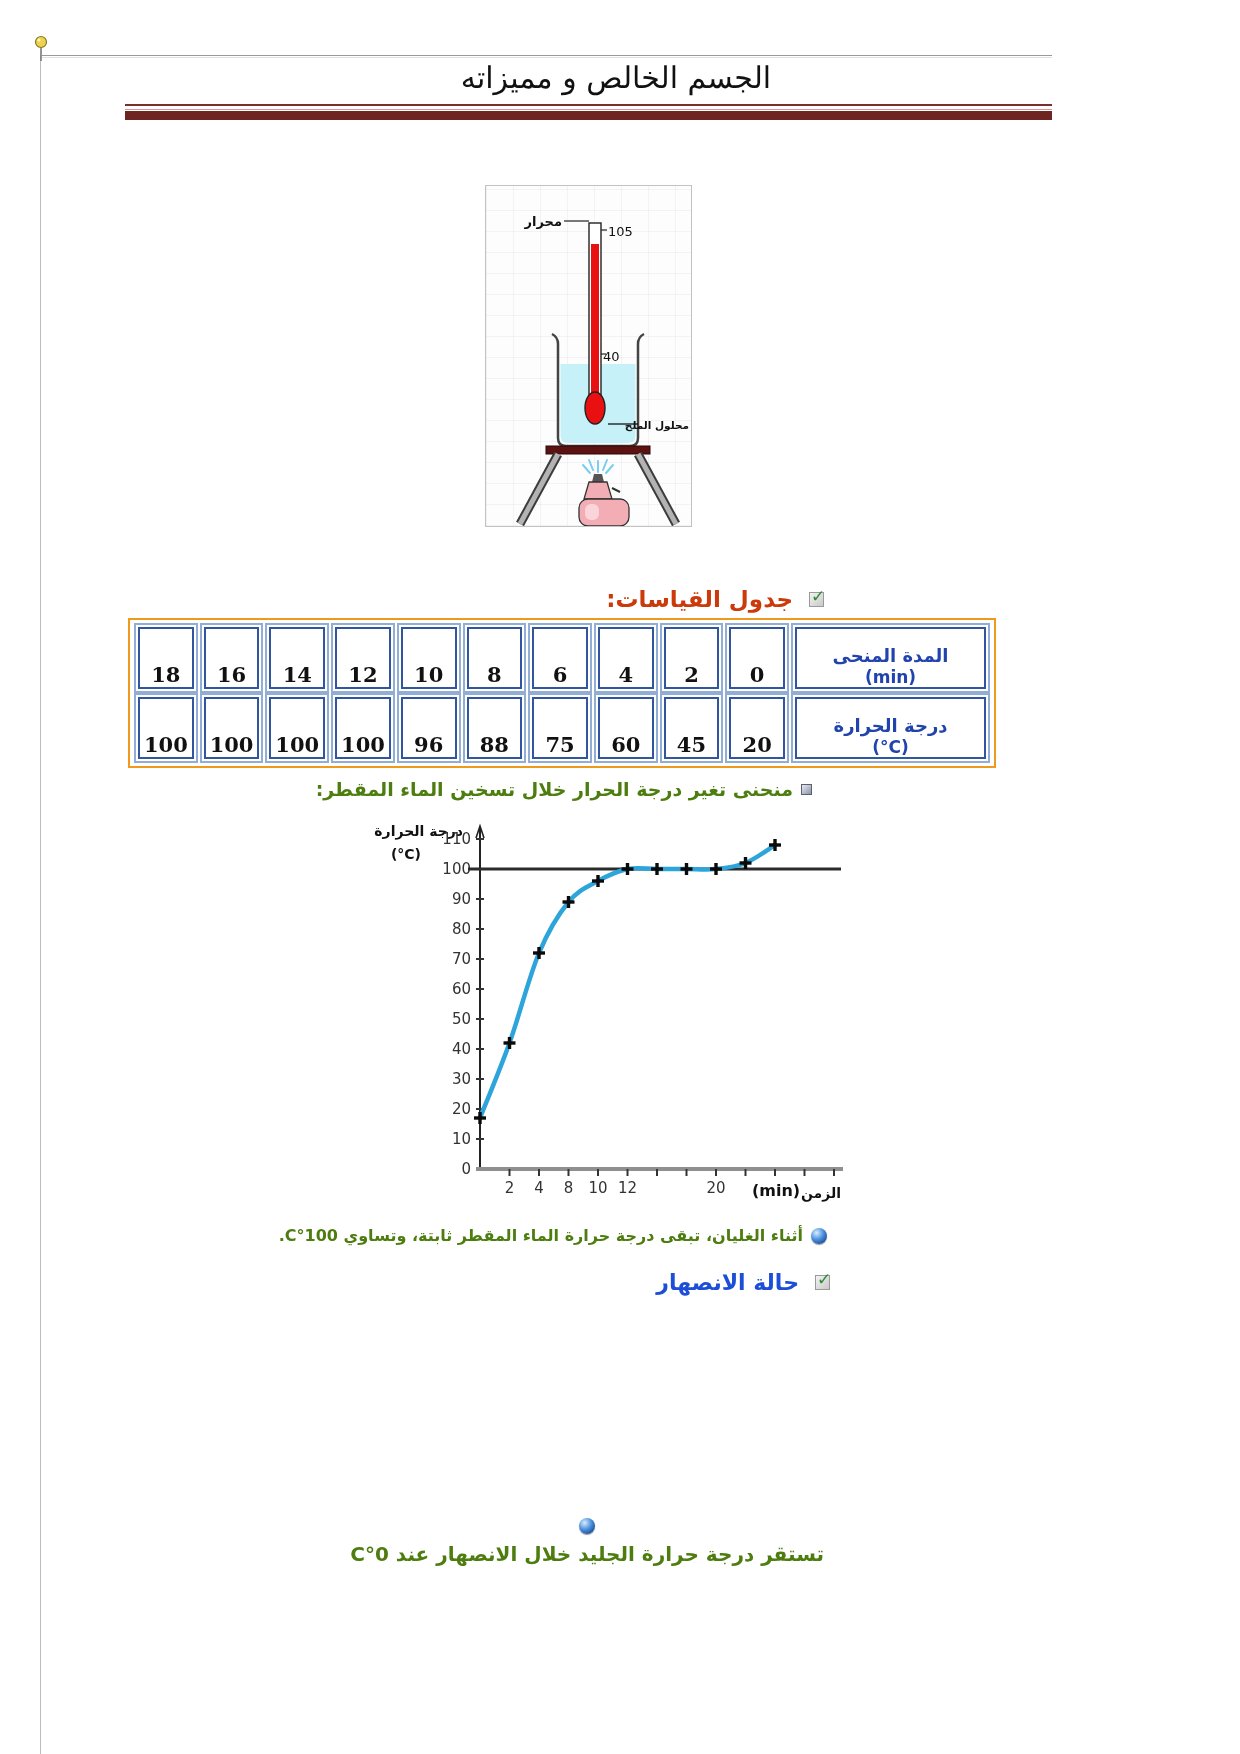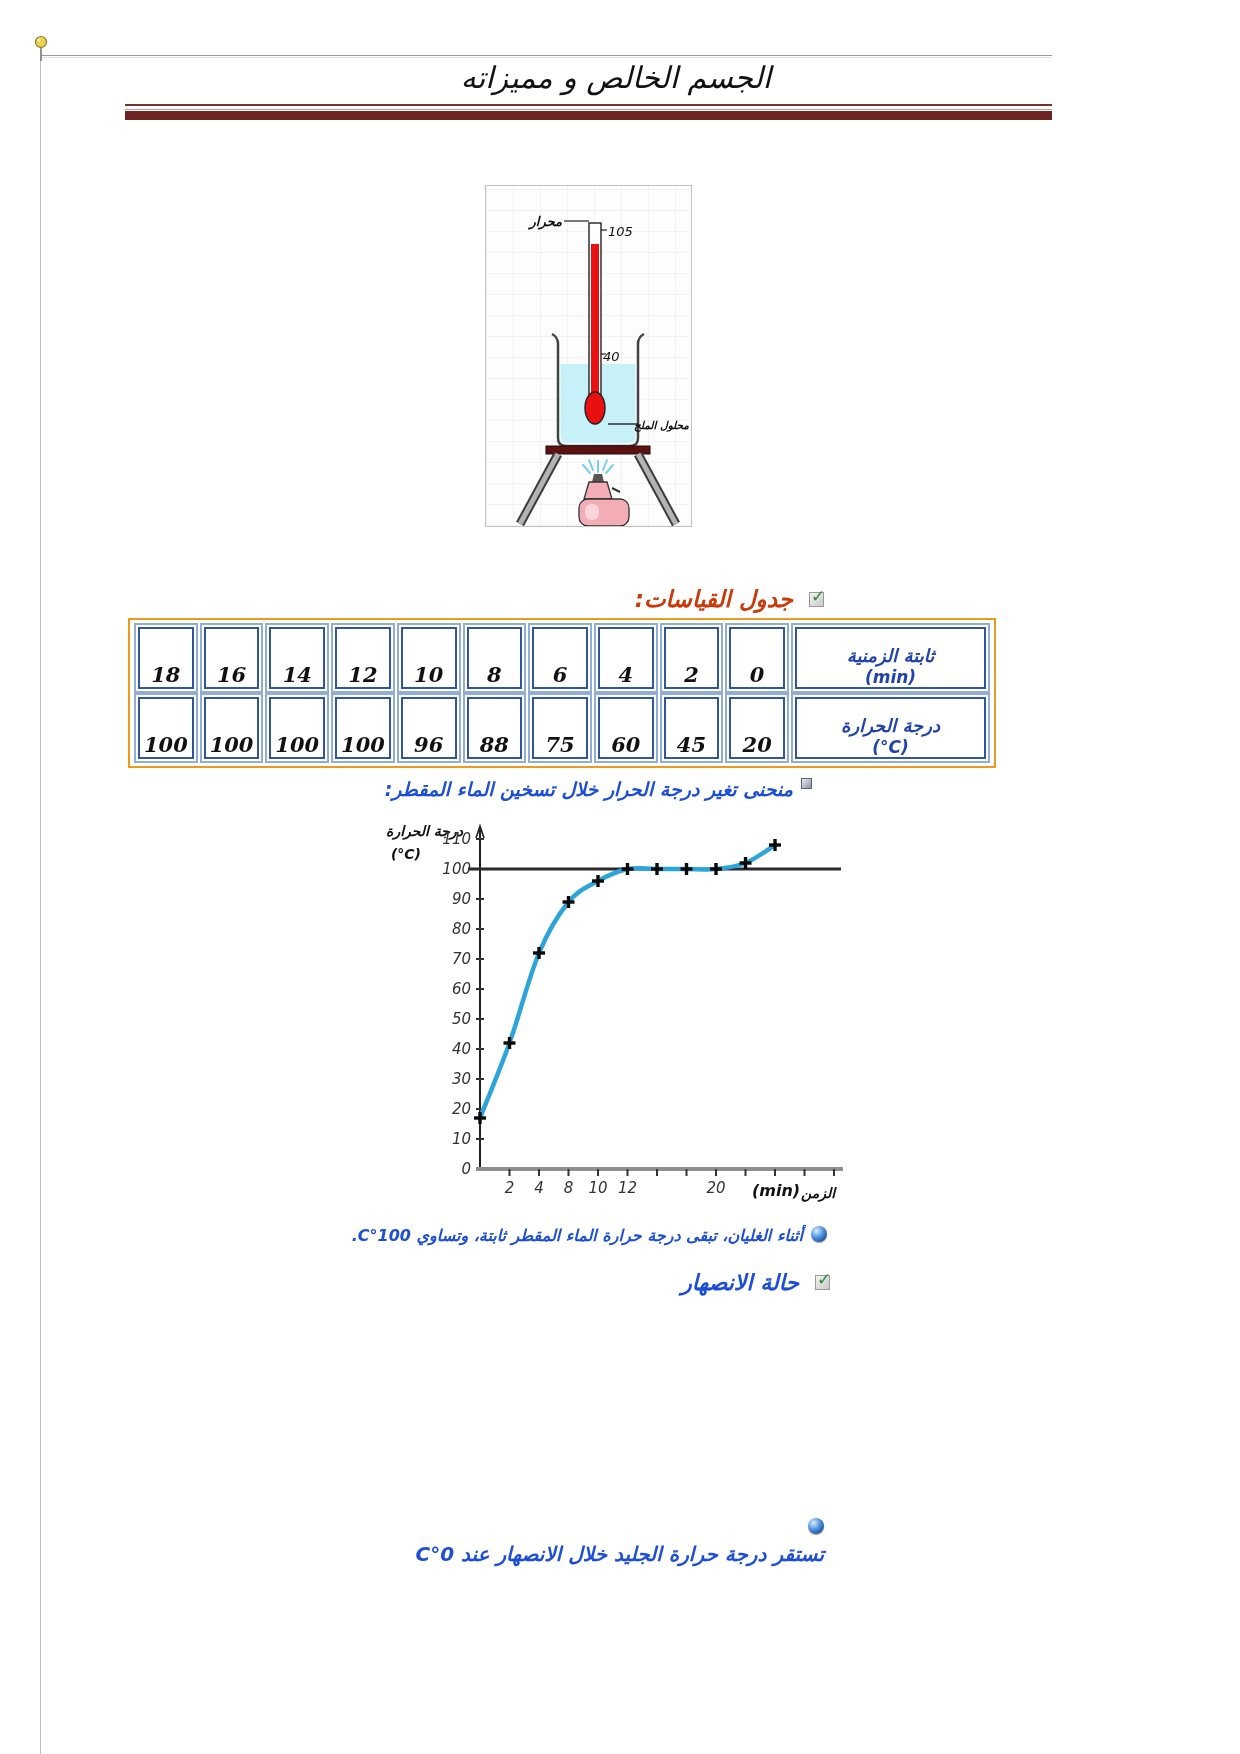--- a/index.html
+++ b/index.html
@@ -1,17 +1,17 @@
 <!DOCTYPE html>
 <html lang="ar"><head>
 <meta charset="utf-8">
 <style>
   html,body{margin:0;padding:0;background:#fff;}
   #page{position:relative;width:1052px;height:1754px;background:#ffffff;overflow:hidden;
-        font-family:"DejaVu Sans",sans-serif;font-style:italic;}
+        font-family:"DejaVu Sans",sans-serif;}
   .abs{position:absolute;}
   
   .top-border{top:55px;left:42px;width:1118px;height:0;border-top:1px solid #9a9a9a;box-shadow:0 2px 0 #e2e2e2;}
   .left-border{top:55px;left:40px;width:0;height:1699px;border-left:1px solid #bdbdbd;}
   .right-border{top:86px;left:1191px;width:0;height:1668px;border-left:2px solid #8a8a8a;}
   
   .title{top:60px;left:42px;width:1148px;text-align:center;font-family:"DejaVu Serif","Liberation Serif",serif;
          font-size:30px;color:#111;}
   .rule-thin{top:104px;left:125px;width:970px;height:2px;background:#7b2f2b;}
   .rule-pink{top:109px;left:125px;width:970px;height:1px;background:#cf9a96;}
@@ -30,21 +30,21 @@
   .checkbox-icon::after{content:"\2713";position:absolute;left:1px;top:-7px;font-size:17px;font-weight:bold;color:#2e8b2e;}
   
   .mtable{top:618px;left:128px;width:858px;border:2px solid #ef9a1d;background:#fff;padding:3px;
           display:grid;direction:rtl;grid-template-columns:201px repeat(10,1fr);grid-auto-rows:70px;}
   .mcell{margin:4px 5px;border:2px solid #31569f;outline:2px solid #93aed6;outline-offset:2px;
          display:flex;flex-direction:column;align-items:center;justify-content:flex-end;background:#fff;}
   .mcell .val{font-family:"DejaVu Serif","Liberation Serif",serif;font-size:21px;font-weight:bold;color:#111;}
   .mcell .hname{font-size:18px;font-weight:bold;color:#2143ad;line-height:1.15;}
   .mcell .hunit{font-size:17px;font-weight:bold;color:#2143ad;direction:ltr;}
   
-  .note{direction:rtl;display:flex;gap:8px;color:#1d4ed8;font-weight:bold;}
+  .note{direction:rtl;display:flex;align-items:center;gap:8px;color:#4d7c0f;font-weight:bold;}
   .n-curve{top:778px;right:240px;font-size:19px;}
   .n-boil{top:1226px;right:225px;font-size:16px;}
   .n-meltintro{top:1304px;right:232px;font-size:19px;}
   .n-meltend{top:1518px;right:228px;font-size:20px;flex-direction:column;}
   .sphere{width:16px;height:16px;border-radius:50%;flex:0 0 auto;
      background:radial-gradient(circle at 35% 30%, #d8ecff 0%, #4a90dc 45%, #0b2f7a 95%);
      box-shadow:0 1px 1px rgba(0,0,0,.4);}
   .sq-bullet{width:9px;height:9px;flex:0 0 auto;border:1px solid #5a6070;
      background:linear-gradient(135deg,#e7eaf0,#8a93a8);}
   
@@ -120,21 +120,21 @@
     </svg>
   </div>
 
   <div class="abs sec-heading h-measure">
     <span class="checkbox-icon"></span>
     <span>جدول القياسات:</span>
   </div>
 
   <div class="abs mtable" id="mtable">
       <div class="mcell">
-        <span class="hname">ثابتة الزمنية</span>
+        <span class="hname">المدة المنحى</span>
         <span class="hunit">(min)</span>
       </div>
       <div class="mcell">
         <span class="val">0</span>
       </div>
       <div class="mcell">
         <span class="val">2</span>
       </div>
       <div class="mcell">
         <span class="val">4</span>

